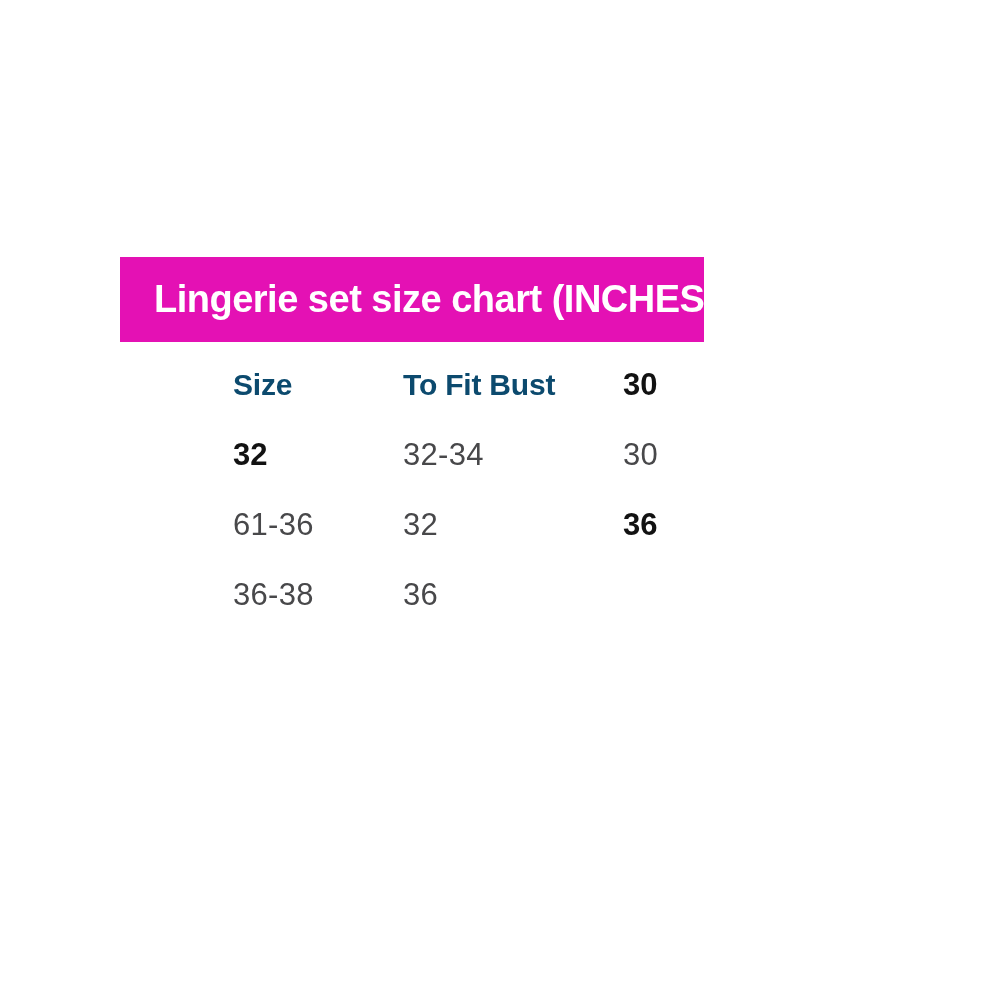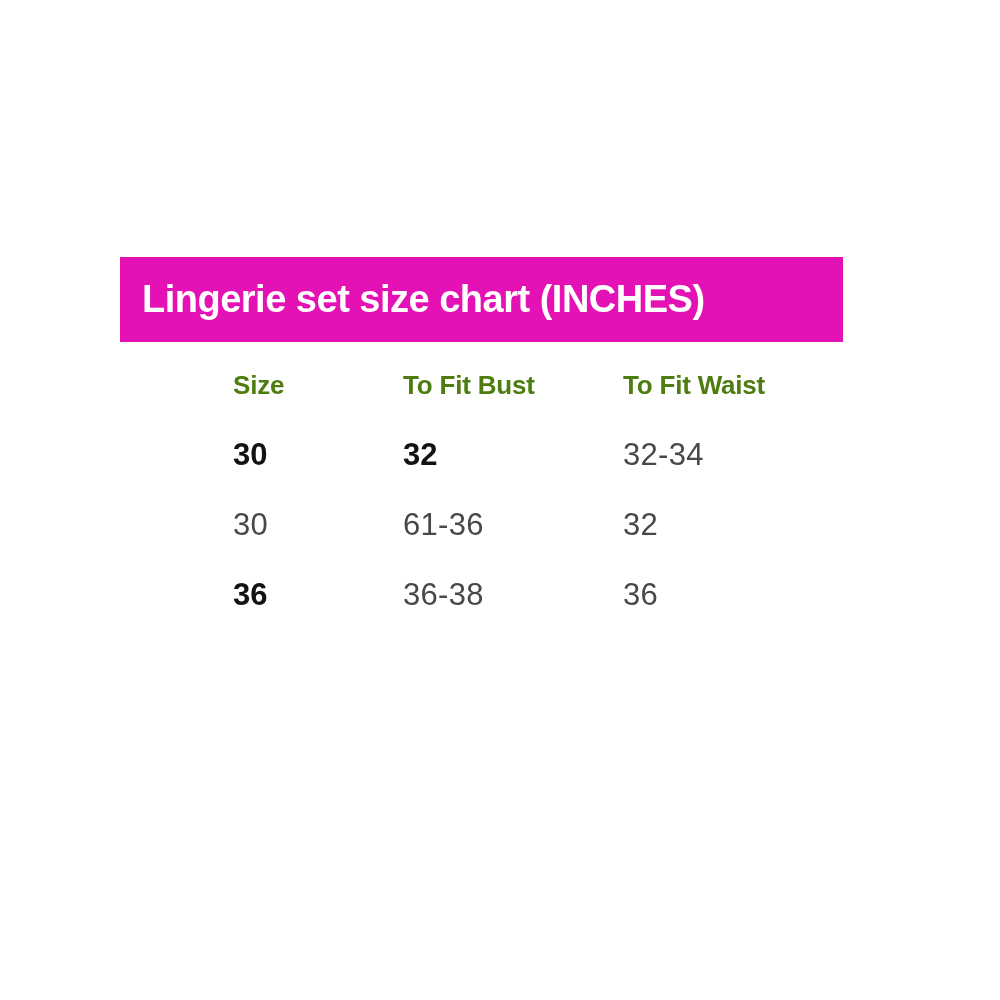--- a/index.html
+++ b/index.html
@@ -12,48 +12,48 @@
     position: relative;
     width: 1000px;
     height: 1000px;
     background: #ffffff;
     overflow: hidden;
   }
   .banner {
     position: absolute;
     left: 120px;
     top: 257px;
-    width: 723px;
+    width: 584px;
     height: 85px;
     background: #E411B4;
     display: flex;
     align-items: center;
     box-sizing: border-box;
-    padding-left: 22px;
+    padding-left: 34px;
   }
   .banner-title {
     color: #ffffff;
     font-size: 38px;
     font-weight: 700;
     letter-spacing: -0.5px;
     white-space: nowrap;
   }
   .size-table {
     position: absolute;
     left: 233px;
     top: 350px;
     display: grid;
     grid-template-columns: 170px 220px 210px;
     grid-auto-rows: 70px;
     align-items: center;
   }
   .th {
-    font-size: 26px;
+    font-size: 30px;
     font-weight: 700;
-    color: #4d7c0f;
+    color: #0c4a6e;
     letter-spacing: -0.2px;
   }
   .td {
     font-size: 31px;
     font-weight: 400;
     color: #48484a;
     letter-spacing: 0.3px;
   }
   .td.size-col {
     font-weight: 700;
@@ -67,21 +67,20 @@
 <div class="canvas">
 
   <div class="banner" style="background: rgb(228, 17, 180);">
     <span class="banner-title" style="color: rgb(255, 255, 255);">Lingerie set size chart (INCHES)</span>
   </div>
 
   <div class="size-table">
 
     <div class="th">Size</div>
     <div class="th">To Fit Bust</div>
-    <div class="th">To Fit Waist</div>
 
     <div class="td size-col">30</div>
 
     <div class="td size-col">32</div>
     <div class="td">32-34</div>
     <div class="td">30</div>
 
     <div class="td">61-36</div>
     <div class="td">32</div>
 

